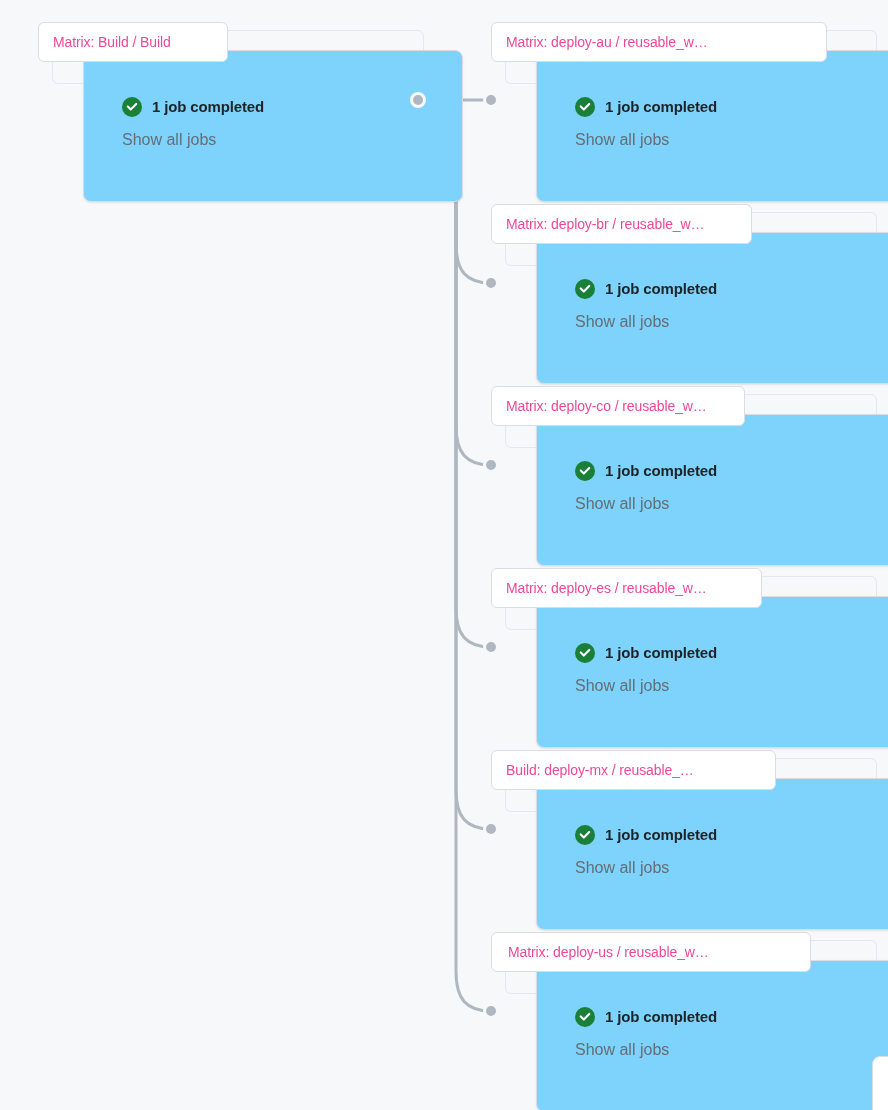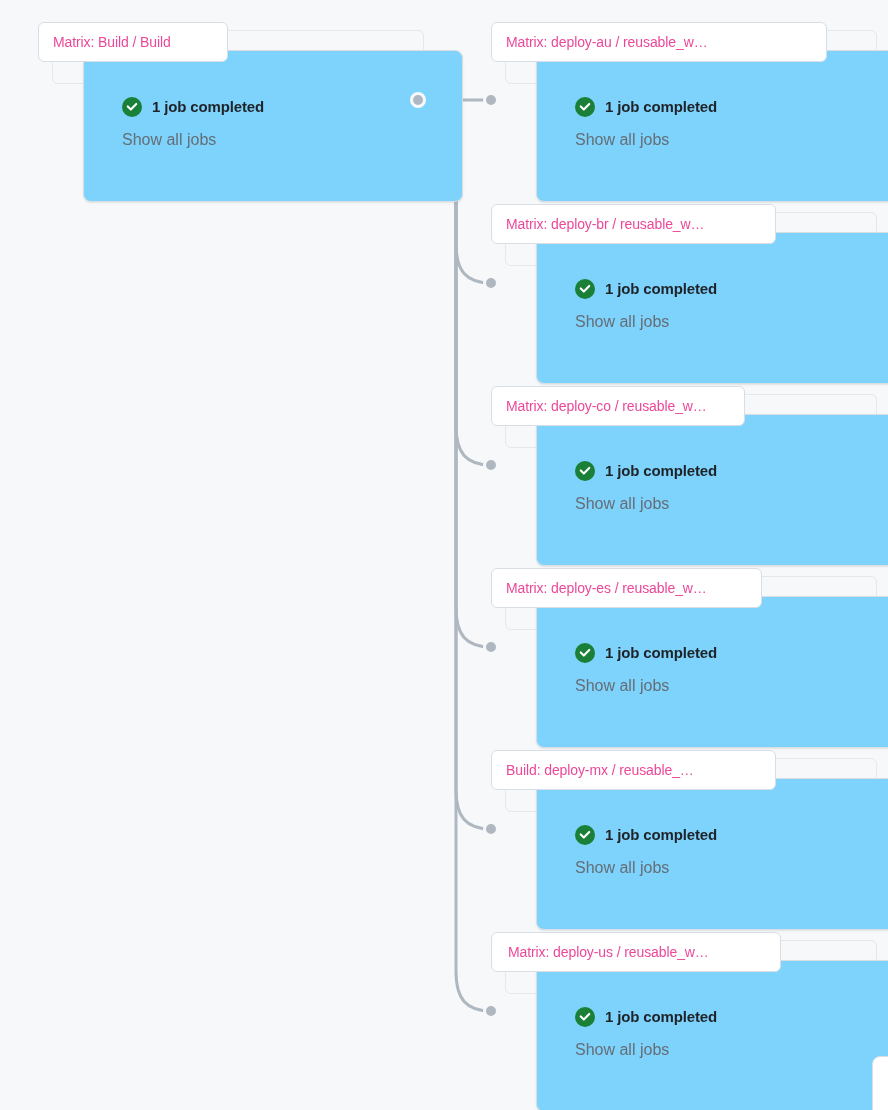--- a/index.html
+++ b/index.html
@@ -215,21 +215,21 @@
         <div class="status-row">
           <svg class="status-icon" viewBox="0 0 16 16" aria-hidden="true">
             <circle cx="8" cy="8" r="8" fill="#1a7f37"></circle>
             <path d="M11.4 5.6 7.05 10.0 4.6 7.6" fill="none" stroke="#ffffff" stroke-width="1.7" stroke-linecap="round" stroke-linejoin="round"></path>
           </svg>
           <span class="status-text">1 job completed</span>
         </div>
         <span class="show-all-jobs">Show all jobs</span>
       </div>
     </div>
-    <div class="node-header" style="width:285px;">
+    <div class="node-header" style="width:261px;">
       <span class="node-header-title">Matrix: deploy-br / reusable_w…</span>
     </div>
   </div>
 
   <div class="node" style="left:491px; top:386px; width:380px; height:158px;">
     <div class="node-ghost"></div>
     <div class="node-body" style="width:380px; height:152px;">
       <div class="node-body-inner">
         <div class="status-row">
           <svg class="status-icon" viewBox="0 0 16 16" aria-hidden="true">
@@ -291,21 +291,21 @@
         <div class="status-row">
           <svg class="status-icon" viewBox="0 0 16 16" aria-hidden="true">
             <circle cx="8" cy="8" r="8" fill="#1a7f37"></circle>
             <path d="M11.4 5.6 7.05 10.0 4.6 7.6" fill="none" stroke="#ffffff" stroke-width="1.7" stroke-linecap="round" stroke-linejoin="round"></path>
           </svg>
           <span class="status-text">1 job completed</span>
         </div>
         <span class="show-all-jobs">Show all jobs</span>
       </div>
     </div>
-    <div class="node-header" style="width:290px;padding-left:16px;">
+    <div class="node-header" style="width:320px;padding-left:16px;">
       <span class="node-header-title">Matrix: deploy-us / reusable_w…</span>
     </div>
   </div>
 
   <div id="partial-node"></div>
 
   <div class="handle" style="left:410px; top:92px;"></div>
   <div class="handle" style="left:483px; top:92px;"></div>
   <div class="handle" style="left:483px; top:275px;"></div>
   <div class="handle" style="left:483px; top:457px;"></div>

